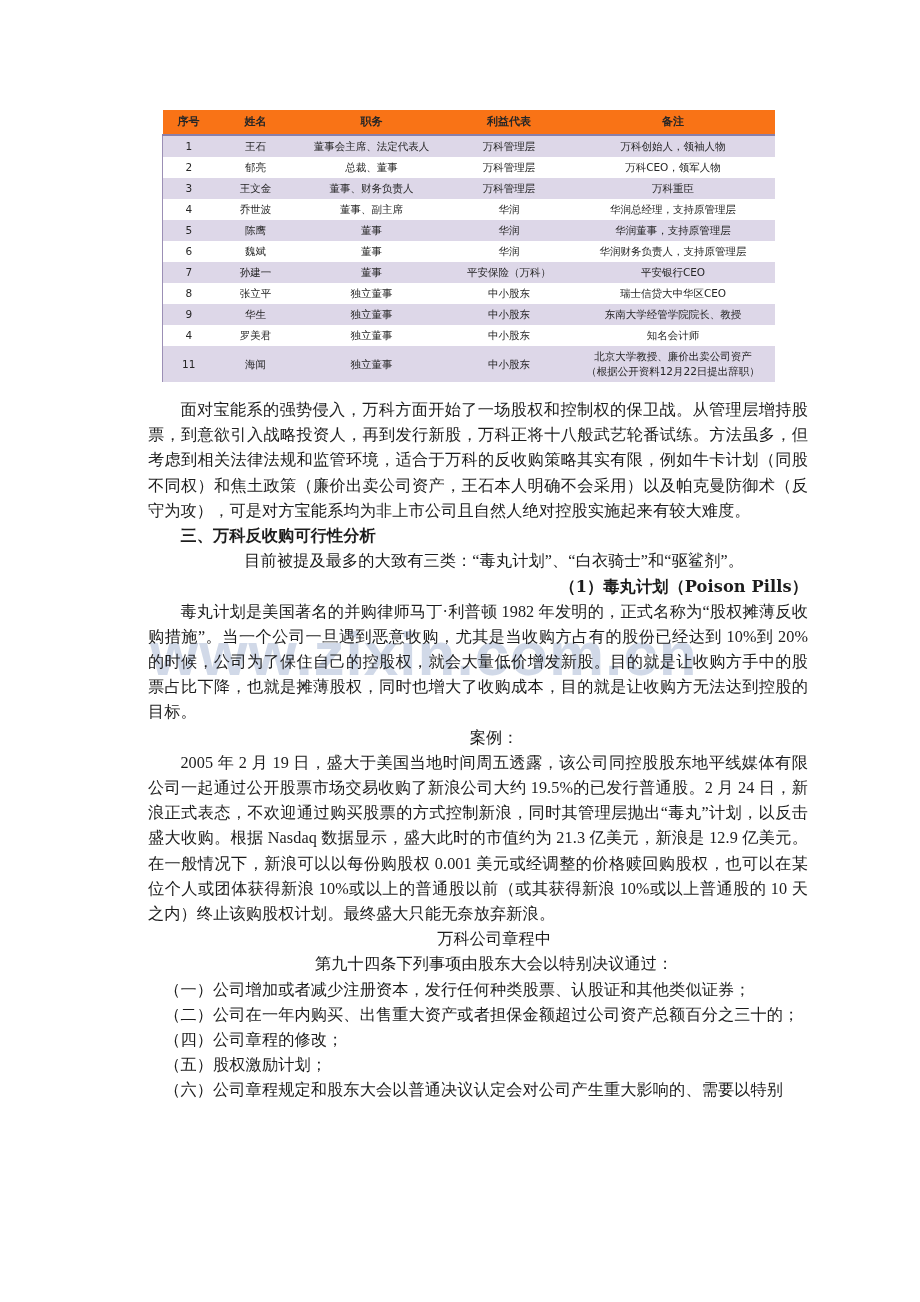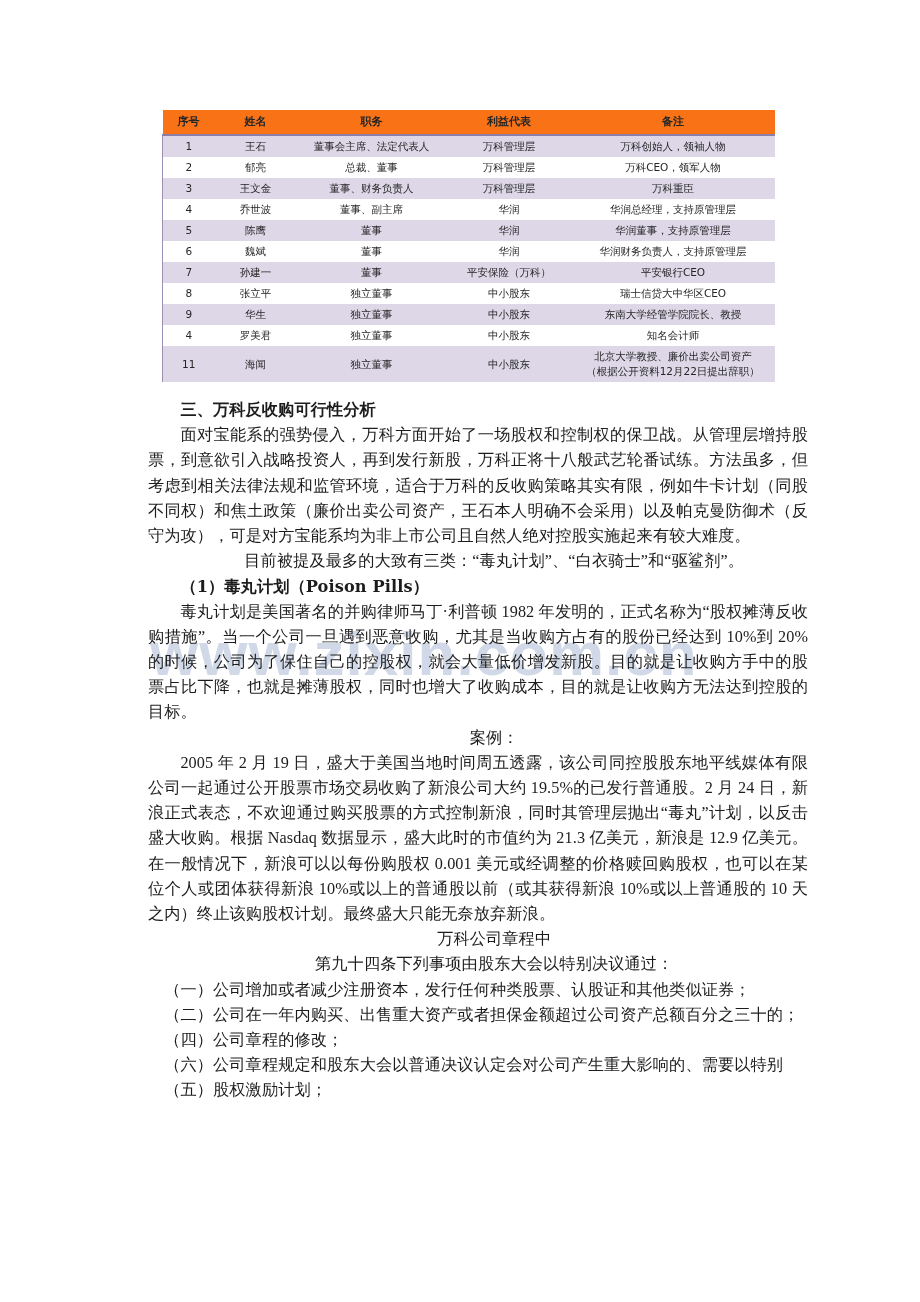--- a/index.html
+++ b/index.html
@@ -114,21 +114,21 @@
   }
   .p.indent  { text-indent: 2em; }
   .p.heading {
     font-weight: 700;
     text-indent: 2em;
     text-align: left;
   }
   .p.subheading {
     font-weight: 700;
     text-indent: 2em;
-    text-align: left;
+    text-align: right;
     font-family: "DejaVu Serif", "Liberation Serif", serif;
   }
   .p.bold-inline {
     font-weight: 700;
     text-indent: 2em;
     text-align: left;
   }
   .p.plain {
     text-indent: 2em;
     text-align: center;
@@ -241,29 +241,29 @@
             <td>海闻</td>
             <td>独立董事</td>
             <td>中小股东</td>
             <td class="note-two"><span>北京大学教授、廉价出卖公司资产</span><span class="note-line2">（根据公开资料12月22日提出辞职）</span></td>
           </tr>
         </tbody>
     </table>
   </div>
 
   <div id="body-text">
+    <p class="p indent">面对宝能系的强势侵入，万科方面开始了一场股权和控制权的保卫战。从管理层增持股票，到意欲引入战略投资人，再到发行新股，万科正将十八般武艺轮番试练。方法虽多，但考虑到相关法律法规和监管环境，适合于万科的反收购策略其实有限，例如牛卡计划（同股不同权）和焦土政策（廉价出卖公司资产，王石本人明确不会采用）以及帕克曼防御术（反守为攻），可是对方宝能系均为非上市公司且自然人绝对控股实施起来有较大难度。</p>
     <p class="p heading">三、万科反收购可行性分析</p>
-    <p class="p indent">面对宝能系的强势侵入，万科方面开始了一场股权和控制权的保卫战。从管理层增持股票，到意欲引入战略投资人，再到发行新股，万科正将十八般武艺轮番试练。方法虽多，但考虑到相关法律法规和监管环境，适合于万科的反收购策略其实有限，例如牛卡计划（同股不同权）和焦土政策（廉价出卖公司资产，王石本人明确不会采用）以及帕克曼防御术（反守为攻），可是对方宝能系均为非上市公司且自然人绝对控股实施起来有较大难度。</p>
     <p class="p plain">目前被提及最多的大致有三类：“毒丸计划”、“白衣骑士”和“驱鲨剂”。</p>
     <p class="p subheading">（1）毒丸计划（Poison Pills）</p>
     <p class="p indent">毒丸计划是美国著名的并购律师马丁·利普顿 1982 年发明的，正式名称为“股权摊薄反收购措施”。当一个公司一旦遇到恶意收购，尤其是当收购方占有的股份已经达到 10%到 20%的时候，公司为了保住自己的控股权，就会大量低价增发新股。目的就是让收购方手中的股票占比下降，也就是摊薄股权，同时也增大了收购成本，目的就是让收购方无法达到控股的目标。</p>
     <p class="p plain">案例：</p>
     <p class="p indent">2005 年 2 月 19 日，盛大于美国当地时间周五透露，该公司同控股股东地平线媒体有限公司一起通过公开股票市场交易收购了新浪公司大约 19.5%的已发行普通股。2 月 24 日，新浪正式表态，不欢迎通过购买股票的方式控制新浪，同时其管理层抛出“毒丸”计划，以反击盛大收购。根据 Nasdaq 数据显示，盛大此时的市值约为 21.3 亿美元，新浪是 12.9 亿美元。在一般情况下，新浪可以以每份购股权 0.001 美元或经调整的价格赎回购股权，也可以在某位个人或团体获得新浪 10%或以上的普通股以前（或其获得新浪 10%或以上普通股的 10 天之内）终止该购股权计划。最终盛大只能无奈放弃新浪。</p>
     <p class="p plain">万科公司章程中</p>
     <p class="p plain">第九十四条下列事项由股东大会以特别决议通过：</p>
     <p class="p item">（一）公司增加或者减少注册资本，发行任何种类股票、认股证和其他类似证券；</p>
     <p class="p item">（二）公司在一年内购买、出售重大资产或者担保金额超过公司资产总额百分之三十的；</p>
     <p class="p item-last">（四）公司章程的修改；</p>
+    <p class="p item-last">（五）股权激励计划；</p>
     <p class="p item">（六）公司章程规定和股东大会以普通决议认定会对公司产生重大影响的、需要以特别</p>
-    <p class="p item-last">（五）股权激励计划；</p>
   </div>
 
 </div>
 
 </body></html>

